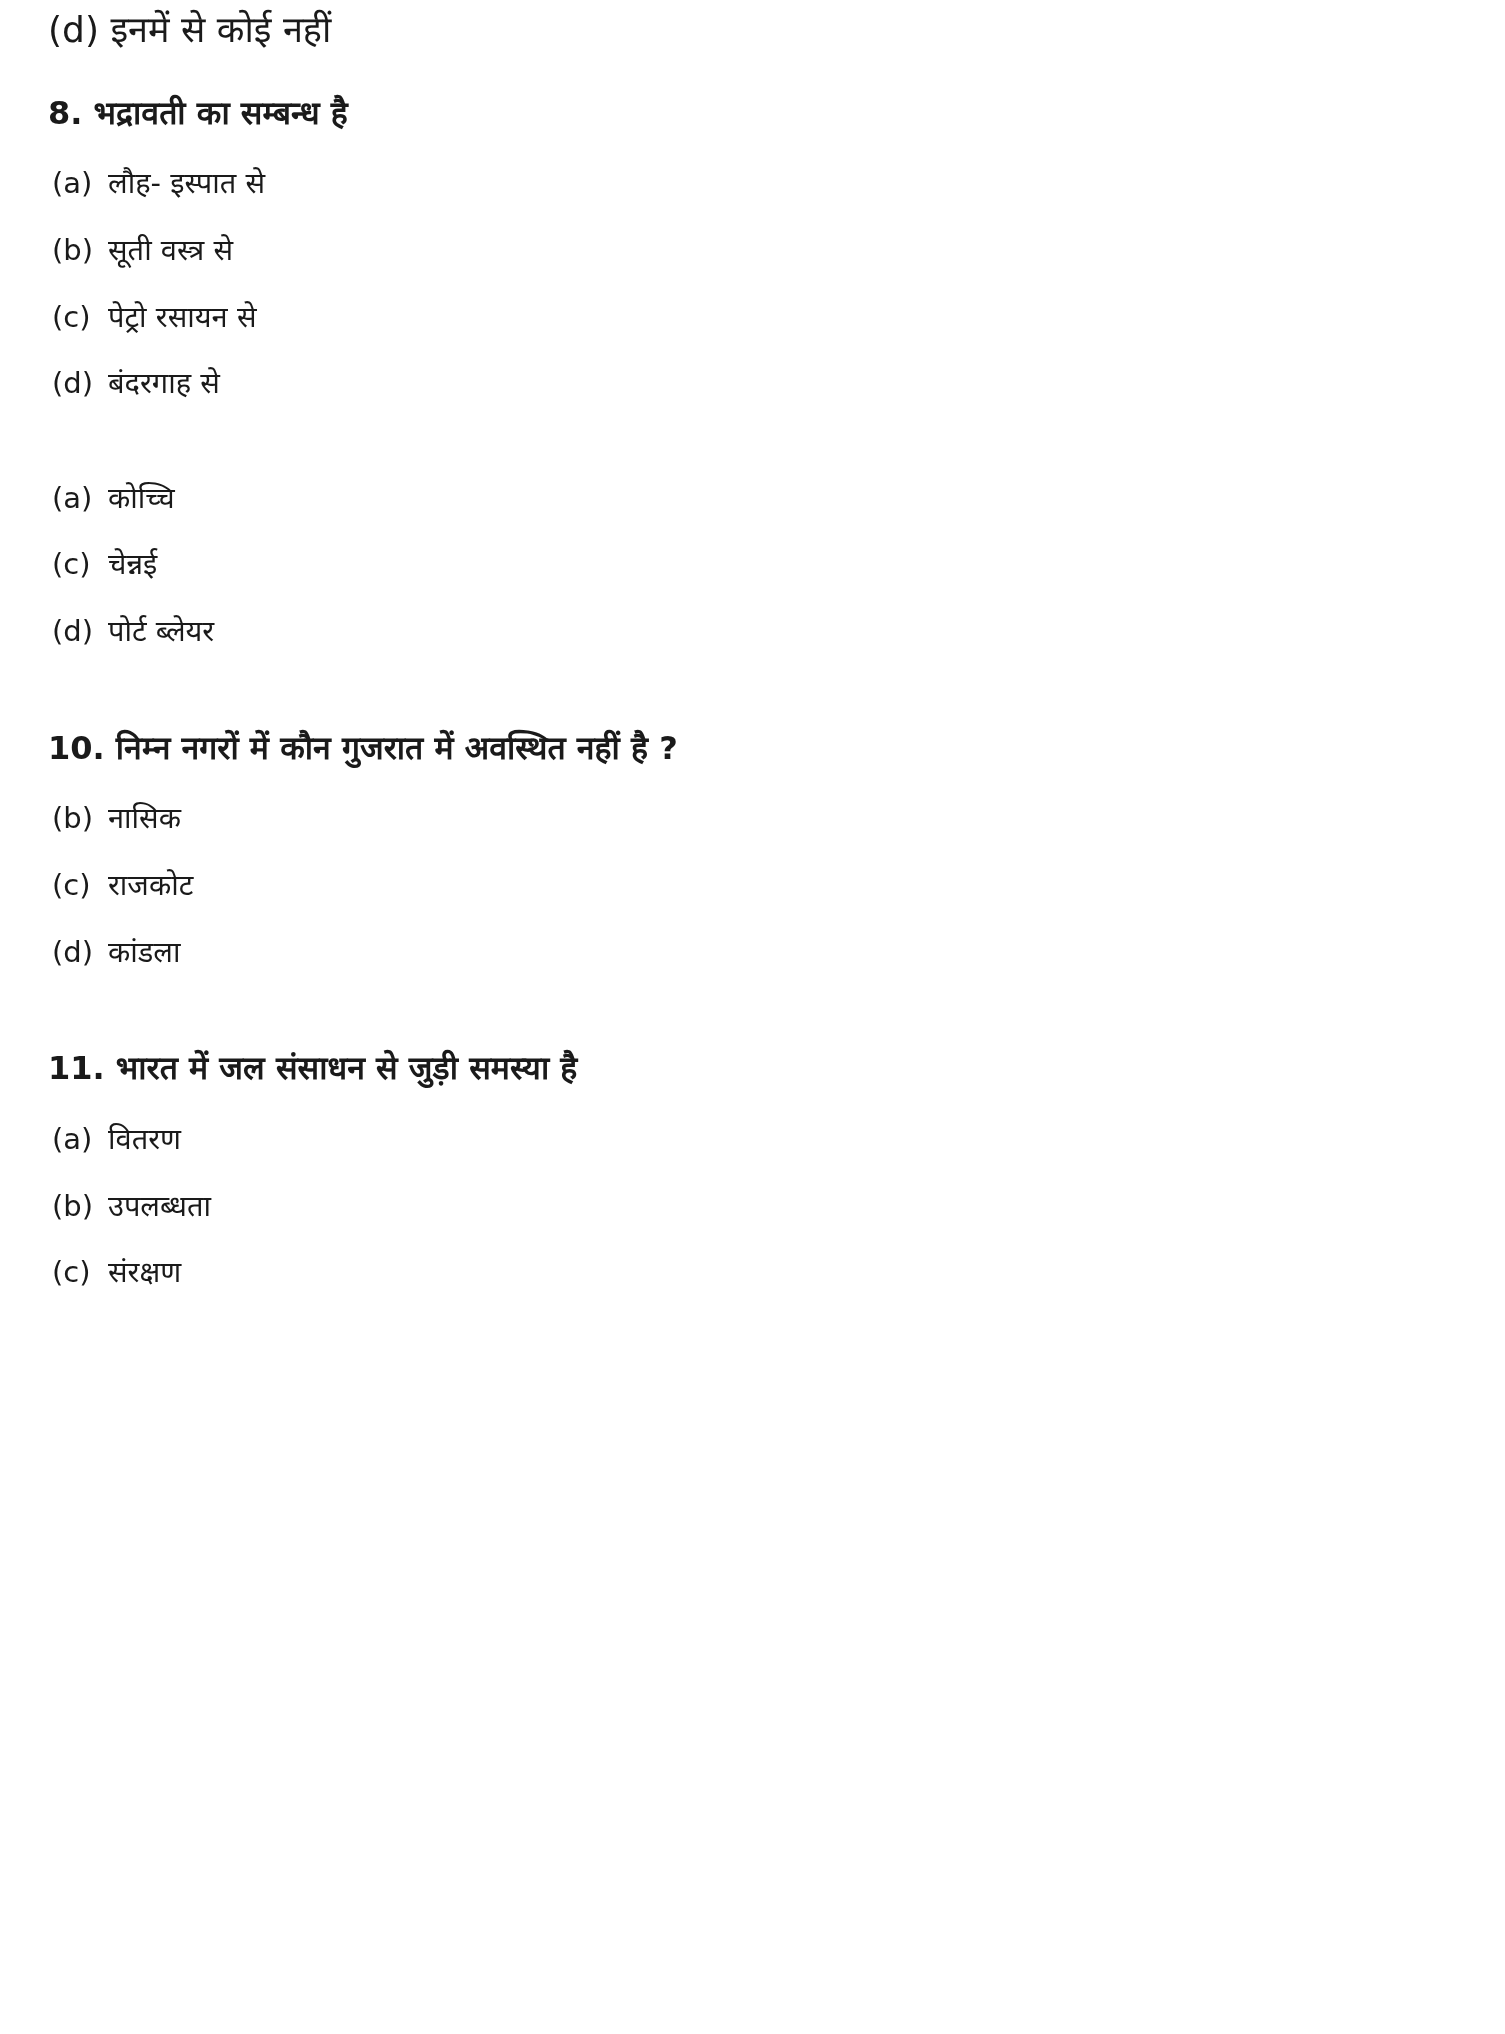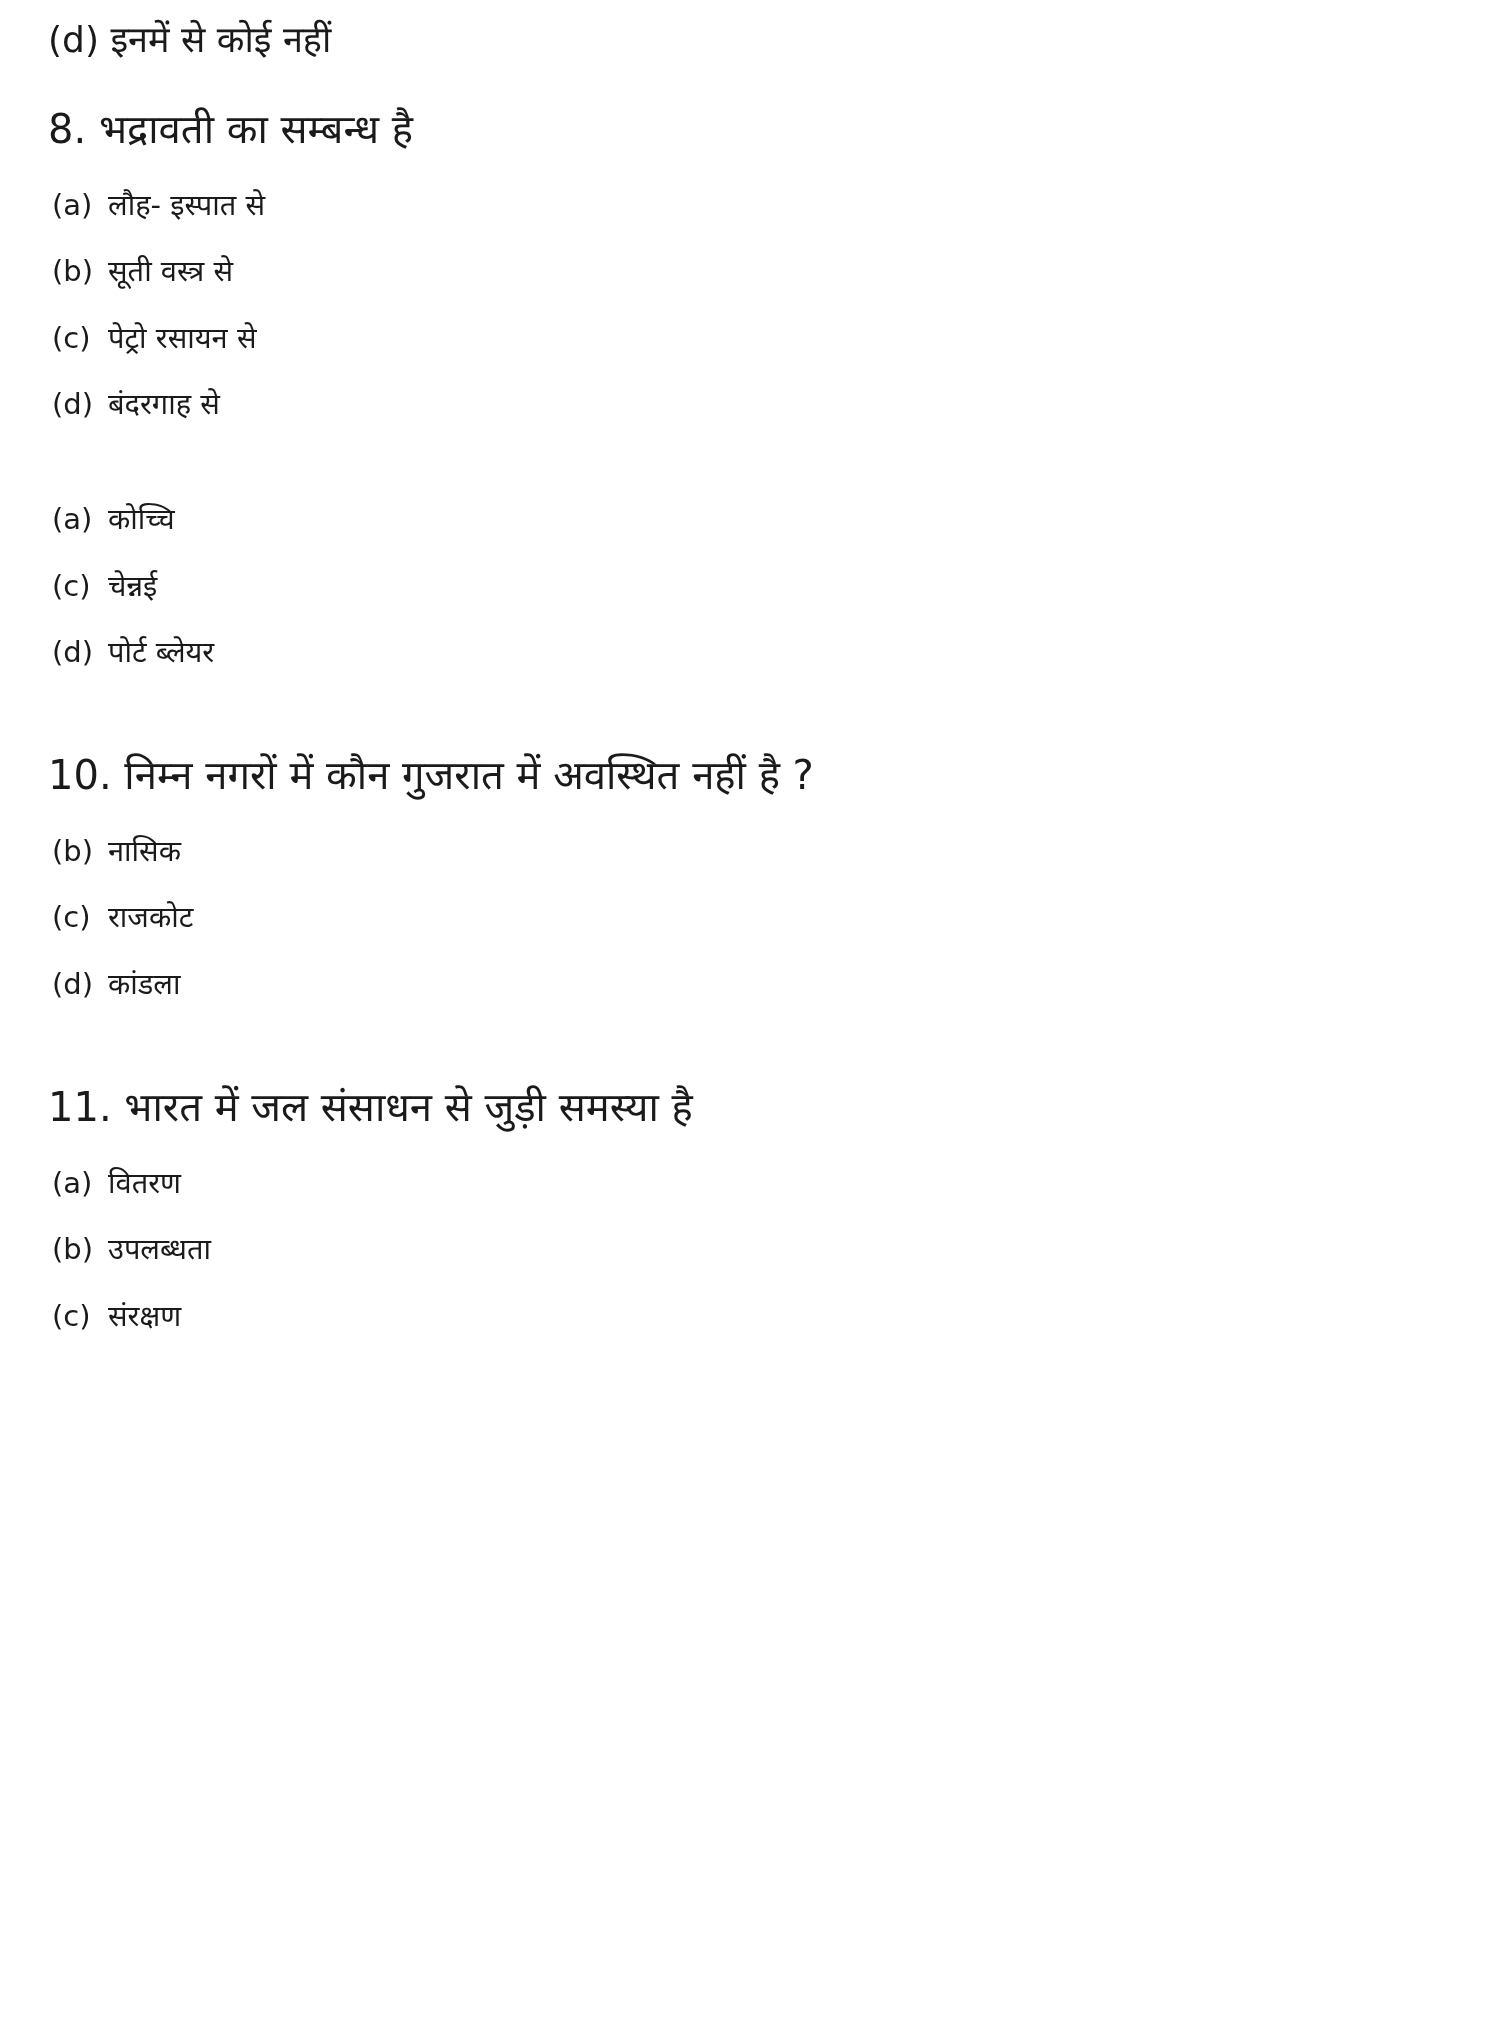--- a/index.html
+++ b/index.html
@@ -10,38 +10,39 @@
   body {
     width: 1505px;
     min-height: 2034px;
     font-family: "DejaVu Sans", sans-serif;
     color: #1a1a1a;
   }
   .page {
     width: 1433px;
     min-height: 2034px;
     box-sizing: border-box;
-    padding: 14px 56px 0 48px;
+    padding: 4px 56px 0 48px;
     position: relative;
   }
   .orphan-option {
     font-size: 36px;
     line-height: 1.35;
     padding-top: 2px;
     margin-bottom: 36px;
     white-space: nowrap;
   }
   .qblock {
     margin-bottom: 74px;
   }
   .qtext {
-    font-size: 40px;
+    font-size: 32px;
     line-height: 1.4;
     margin-bottom: 28px;
     white-space: nowrap;
+    font-weight: bold;
   }
   .opt {
     font-size: 29px;
     line-height: 1.4;
     margin-bottom: 26px;
     padding-left: 4px;
     white-space: nowrap;
   }
   .opt .lbl {
     display: inline-block;

